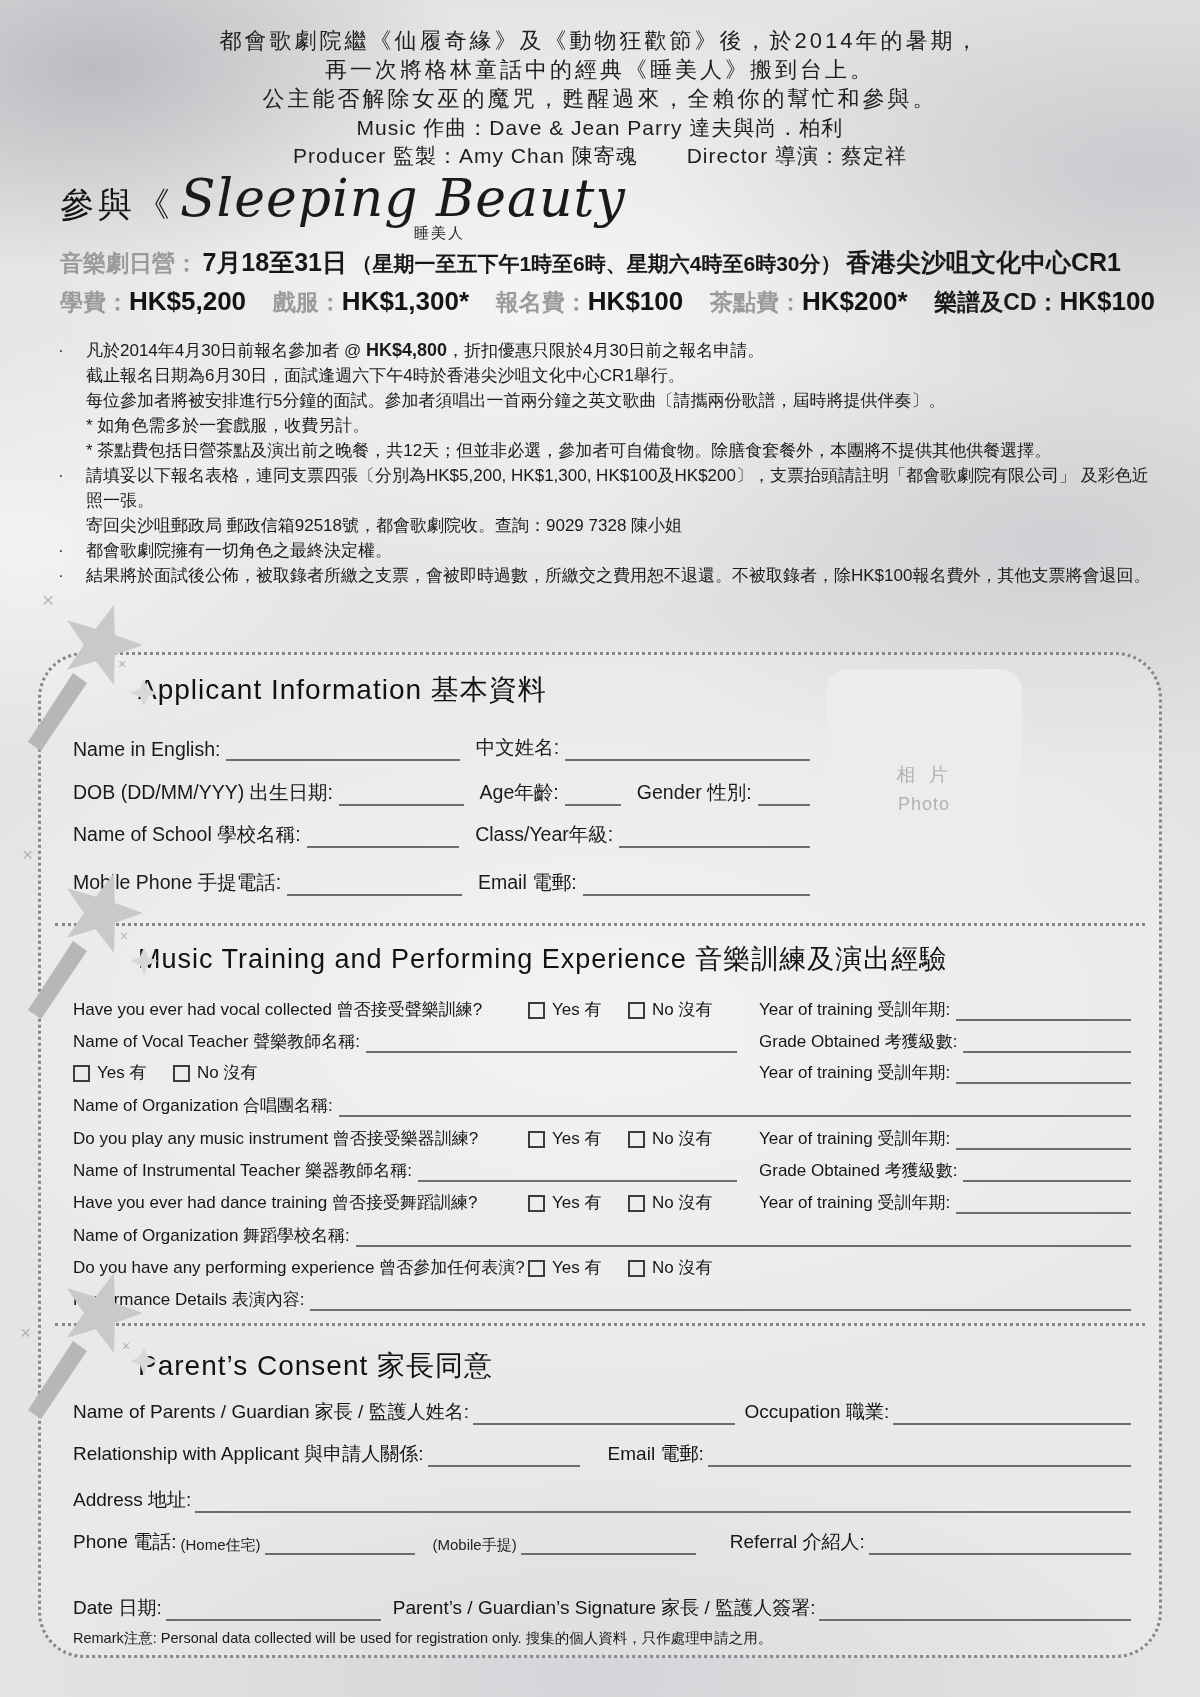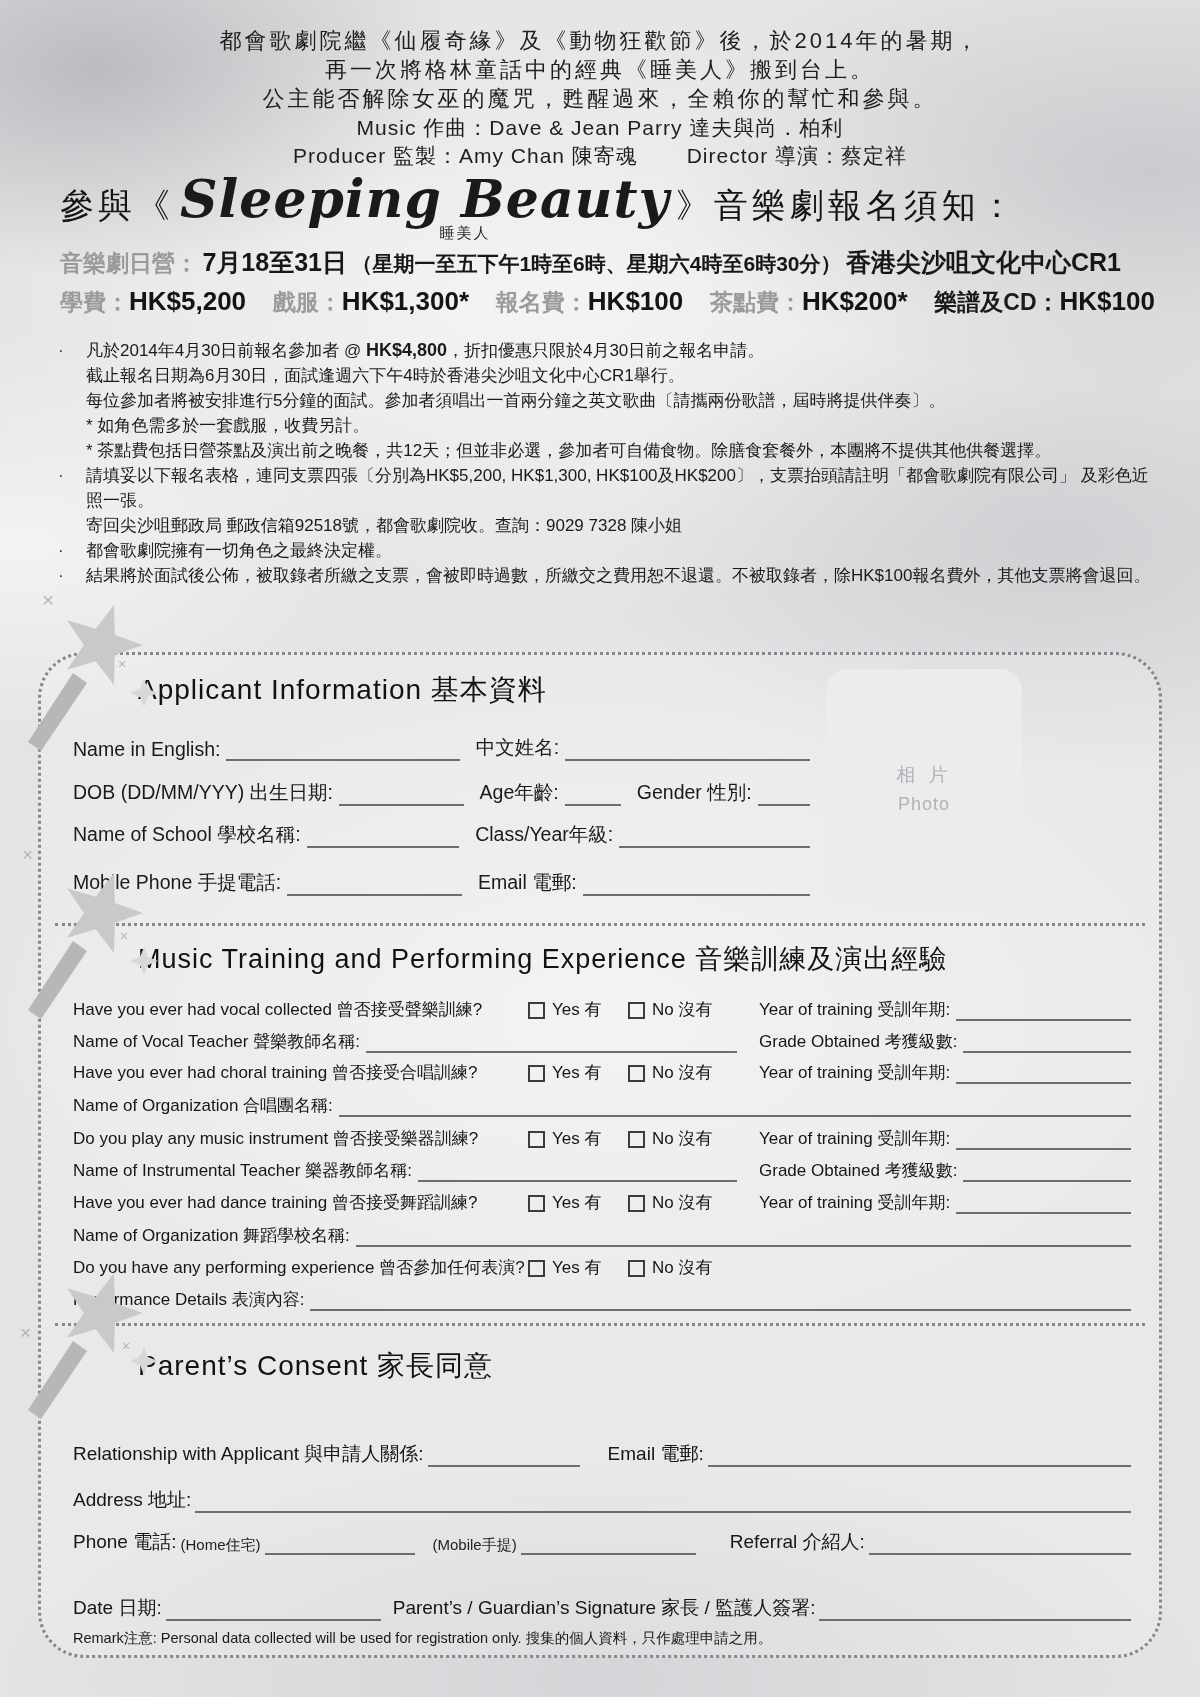--- a/index.html
+++ b/index.html
@@ -21,21 +21,21 @@
   
   .intro { position:absolute; top:26px; left:0; width:100%; text-align:center; }
   .intro-line { font-size:22px; line-height:29px; letter-spacing:3px; color:#1e1e1e; }
   .credit { font-size:21px; line-height:27px; letter-spacing:1px; color:#1e1e1e; margin-top:1px; }
   .credit-gap { margin-left:42px; }
 
   
   .title-row { position:absolute; left:60px; top:168px; display:flex; align-items:baseline; white-space:nowrap; }
   .t-cjk { font-size:34px; letter-spacing:4px; color:#141414; }
   .t-script-wrap { position:relative; display:inline-block; padding:0 6px; }
-  .t-script { font-family:"DejaVu Serif","Liberation Serif",serif; font-style:italic; font-size:52px; font-weight:700; color:#1a1a1a; letter-spacing:1px; }
+  .t-script { font-family:"DejaVu Serif","Liberation Serif",serif; font-style:italic; font-size:52px; font-weight:400; color:#1a1a1a; letter-spacing:1px; }
   .t-sub { position:absolute; left:58%; top:56px; transform:translateX(-50%); font-size:15px; letter-spacing:2px; color:#2a2a2a; }
 
   
   .camp-row { position:absolute; left:60px; top:246px; white-space:nowrap; }
   .muted { color:#9a9a9d; }
   .camp-label { font-size:23px; font-weight:600; }
   .camp-date { font-size:25px; font-weight:700; color:#171717; }
   .camp-time { font-size:21px; font-weight:700; color:#171717; }
   .camp-venue { font-size:25px; font-weight:700; color:#171717; }
 
@@ -116,21 +116,20 @@
       <span class="credit-gap">Director 導演：蔡定祥</span>
     </div>
   </header>
 
   <div class="title-row">
     <span class="t-cjk">參與《</span>
     <span class="t-script-wrap">
       <span class="t-script">Sleeping Beauty</span>
       <span class="t-sub">睡美人</span>
     </span>
-    <span class="t-cjk">》音樂劇報名須知：</span>
   </div>
 
   <div class="camp-row">
     <span class="camp-label muted">音樂劇日營：</span>
     <span class="camp-date">7月18至31日</span>
     <span class="camp-time">（星期一至五下午1時至6時、星期六4時至6時30分）</span>
     <span class="camp-venue">香港尖沙咀文化中心CR1</span>
   </div>
 
   <div class="fee-row">
@@ -259,21 +258,20 @@
     <div class="m-row" style="top:372px;">
       <span class="lbl">Name of Vocal Teacher 聲樂教師名稱:</span>
       <span class="fl mid-fl"></span>
       <span class="right-group">
           <span class="lbl">Grade Obtained 考獲級數:</span>
           <span class="fl"></span>
         </span>
     </div>
 
     <div class="m-row" style="top:403px;">
-      <span class="m-q">Have you ever had choral training 曾否接受合唱訓練?</span>
       <span class="cb-cell">
           <span class="cb"></span>
           <span>Yes 有</span>
         </span>
       <span class="cb-cell no">
           <span class="cb"></span>
           <span>No 沒有</span>
         </span>
       <span class="right-group">
           <span class="lbl">Year of training 受訓年期:</span>
@@ -344,20 +342,26 @@
         </span>
     </div>
 
     <div class="m-row" style="top:630px;">
       <span class="lbl">Performance Details 表演內容:</span>
       <span class="fl full-fl"></span>
     </div>
 
     <div class="sec-title" style="left:97px; top:692px; font-size:28px;">Parent’s Consent  家長同意</div>
 
+    <div class="p-row" style="top:742px;">
+      <span class="lbl">Name of Parents / Guardian 家長 / 監護人姓名:</span>
+      <span class="fl" style="flex:1.1; margin-right:10px;"></span>
+      <span class="lbl">Occupation 職業:</span>
+      <span class="fl" style="flex:1;"></span>
+    </div>
 
     <div class="p-row" style="top:784px;">
       <span class="lbl">Relationship with Applicant 與申請人關係:</span>
       <span class="fl" style="flex:0 0 152px; margin-right:28px;"></span>
       <span class="lbl">Email 電郵:</span>
       <span class="fl" style="flex:1;"></span>
     </div>
 
     <div class="p-row" style="top:830px;">
       <span class="lbl">Address 地址:</span>

